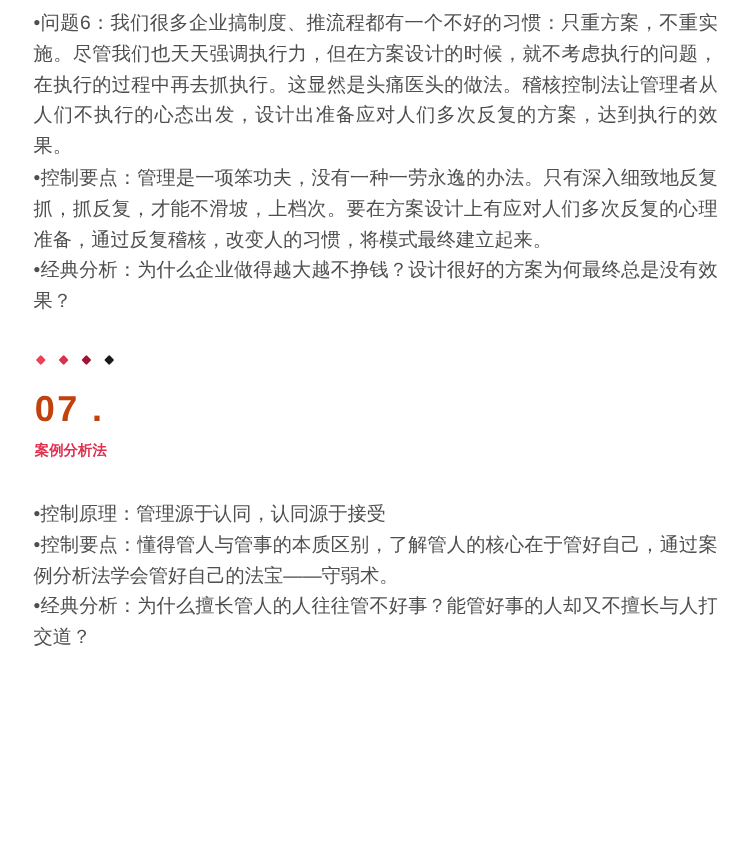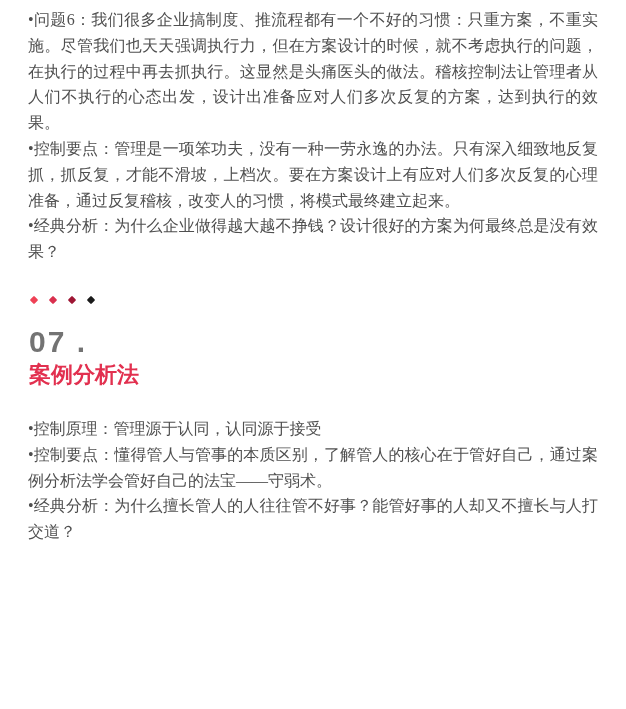--- a/index.html
+++ b/index.html
@@ -16,21 +16,20 @@
   .content {
     padding: 7px 28px 0 28px;
   }
   .body-block p {
     margin: 0;
     font-size: 16px;
     line-height: 25.8px;
     color: #4f4f4f;
     text-align: justify;
     word-break: break-all;
-    font-family: Liberation Serif, serif;
   }
   .divider-dots {
     display: flex;
     align-items: center;
     gap: 13px;
     height: 8px;
     margin: 31px 0 0 3px;
   }
   .dot {
     width: 6px;
@@ -42,21 +41,21 @@
   .section-number {
     margin: 22px 0 0 1px;
     font-size: 30px;
     line-height: 32px;
     font-weight: bold;
     letter-spacing: 2px;
     color: #e2304f;
   }
   .section-title {
     margin: 6px 0 0 1px;
-    font-size: 22px;
+    font-size: 12px;
     line-height: 22px;
     font-weight: bold;
     color: #e2304f;
   }
   .method-7-block {
     margin-top: 30px;
   }
 </style>
 </head>
 <body>
@@ -69,21 +68,21 @@
     <p>•经典分析：为什么企业做得越大越不挣钱？设计很好的方案为何最终总是没有效果？</p>
   </section>
 
   <div class="divider-dots">
     <span class="dot" style="background-color: rgb(239, 65, 86);"></span>
     <span class="dot" style="background-color: rgb(217, 48, 78);"></span>
     <span class="dot" style="background-color: rgb(158, 22, 52);"></span>
     <span class="dot" style="background-color: rgb(26, 26, 26);"></span>
   </div>
 
-  <h2 class="section-number" style="color: #737373;">07 .</h2>
+  <h2 class="section-number" style="color: #c2410c;">07 .</h2>
 
   <h3 class="section-title" style="color: rgb(226, 48, 79);">案例分析法</h3>
 
   <section class="body-block method-7-block">
     <p>•控制原理：管理源于认同，认同源于接受</p>
     <p>•控制要点：懂得管人与管事的本质区别，了解管人的核心在于管好自己，通过案例分析法学会管好自己的法宝——守弱术。</p>
     <p>•经典分析：为什么擅长管人的人往往管不好事？能管好事的人却又不擅长与人打交道？</p>
   </section>
 
 </main>

